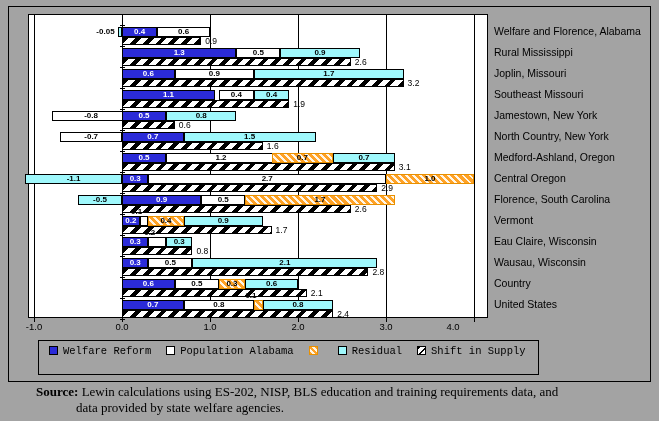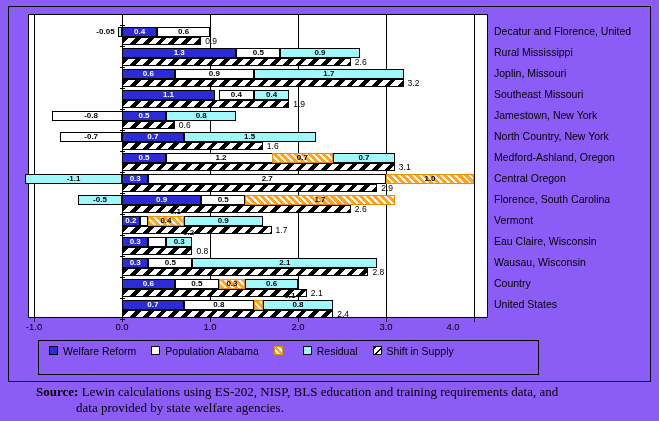--- a/index.html
+++ b/index.html
@@ -1,42 +1,42 @@
 <!DOCTYPE html>
 <html><head>
 <meta charset="utf-8">
 <style>
   html,body{margin:0;padding:0;background:#fff;}
-  .page{position:relative;width:659px;height:421px;background:#8b5cf6;overflow:hidden;
+  .page{position:relative;width:659px;height:421px;background:#a3a3a3;overflow:hidden;
         font-family:"Liberation Sans",sans-serif;color:#000;}
   .outer-box{position:absolute;left:8px;top:6px;width:641px;height:374px;border:1px solid #000;}
   .plot{position:absolute;left:28px;top:14px;width:460px;height:304px;border:1px solid #000;
         box-sizing:border-box;background:#fff;}
   .gridline{position:absolute;top:0;width:1px;height:100%;background:#000;}
   .seg{position:absolute;height:10px;border:1px solid #000;box-sizing:border-box;
        font-size:8px;font-weight:bold;line-height:8px;text-align:center;overflow:visible;white-space:nowrap;}
   .seg.welfare_reform{background:#2B2BD8;color:#fff;}
   .seg.population_growth{background:#fff;color:#000;}
   .seg.net_job_loss{background:repeating-linear-gradient(45deg,#FFA226 0 3px,#FFF6E6 3px 5px);
        border-color:#E89000;color:#000;}
   .seg.residual{background:#9FF8FC;color:#000;}
   .hatch{position:absolute;height:8px;border:1px solid #000;box-sizing:border-box;
        background:repeating-linear-gradient(135deg,#000 0 4px,#fff 4px 9px);}
   .val-above,.val-left{position:absolute;font-size:8px;font-weight:bold;line-height:8px;}
-  .val-above{text-align:right;width:26px;margin-left:24px;}
+  .val-above{text-align:left;width:26px;}
   .val-left{text-align:right;width:40px;}
   .total-label{position:absolute;font-size:8.5px;line-height:9px;white-space:nowrap;}
   .ytick{position:absolute;width:5px;height:1px;background:#000;}
   .xtick{position:absolute;width:1px;height:4px;background:#000;}
   .xlabel{position:absolute;width:34px;text-align:center;font-size:9.5px;}
   .cat-label{position:absolute;left:494px;width:162px;height:13px;font-size:10.5px;
        line-height:13px;white-space:nowrap;overflow:hidden;}
   .legend{position:absolute;left:38px;top:340px;width:501px;height:35px;border:1px solid #000;
        box-sizing:border-box;display:flex;align-items:flex-start;padding:4px 0 0 10px;gap:15px;}
-  .li{display:flex;align-items:flex-start;font-size:10.5px;line-height:12px;}
+  .li{display:flex;align-items:flex-start;font-size:10.5px;line-height:12px;font-family:Liberation Mono, monospace;}
   .sw{width:9px;height:9px;border:1px solid #000;box-sizing:border-box;margin:1px 5px 0 0;flex:none;}
   .sw.welfare_reform{background:#2B2BD8;}
   .sw.population_growth{background:#fff;}
   .sw.net_job_loss{background:repeating-linear-gradient(45deg,#FFA226 0 2px,#FFF6E6 2px 4px);border-color:#E89000;}
   .sw.residual{background:#9FF8FC;}
   .sw.shift_in_supply{background:repeating-linear-gradient(135deg,#000 0 2px,#fff 2px 5px);}
   .lt{text-align:center;}
   .source{position:absolute;left:36px;top:384px;width:600px;
        font-family:"Liberation Serif",serif;font-size:13px;line-height:16px;}
   .src-prefix{font-weight:bold;}
@@ -158,21 +158,21 @@
       <div class="xtick" style="position: absolute; left: 210px; top: 318px;"></div>
       <div class="xlabel" style="left: 193px; top: 321px;">1.0</div>
       <div class="xtick" style="position: absolute; left: 298px; top: 318px;"></div>
       <div class="xlabel" style="left: 281px; top: 321px;">2.0</div>
       <div class="xtick" style="position: absolute; left: 386px; top: 318px;"></div>
       <div class="xlabel" style="left: 369px; top: 321px;">3.0</div>
       <div class="xtick" style="position: absolute; left: 474px; top: 318px;"></div>
       <div class="xlabel" style="left: 436px; top: 321px;">4.0</div>
     </div>
   <div id="cats">
-      <div class="cat-label" style="top: 25px;">Decatur and Florence, United</div>
+      <div class="cat-label" style="top: 25px;">Welfare and Florence, Alabama</div>
       <div class="cat-label" style="top: 46px;">Rural Mississippi</div>
       <div class="cat-label" style="top: 67px;">Joplin, Missouri</div>
       <div class="cat-label" style="top: 88px;">Southeast Missouri</div>
       <div class="cat-label" style="top: 109px;">Jamestown, New York</div>
       <div class="cat-label" style="top: 130px;">North Country, New York</div>
       <div class="cat-label" style="top: 151px;">Medford-Ashland, Oregon</div>
       <div class="cat-label" style="top: 172px;">Central Oregon</div>
       <div class="cat-label" style="top: 193px;">Florence, South Carolina</div>
       <div class="cat-label" style="top: 214px;">Vermont</div>
       <div class="cat-label" style="top: 235px;">Eau Claire, Wisconsin</div>

